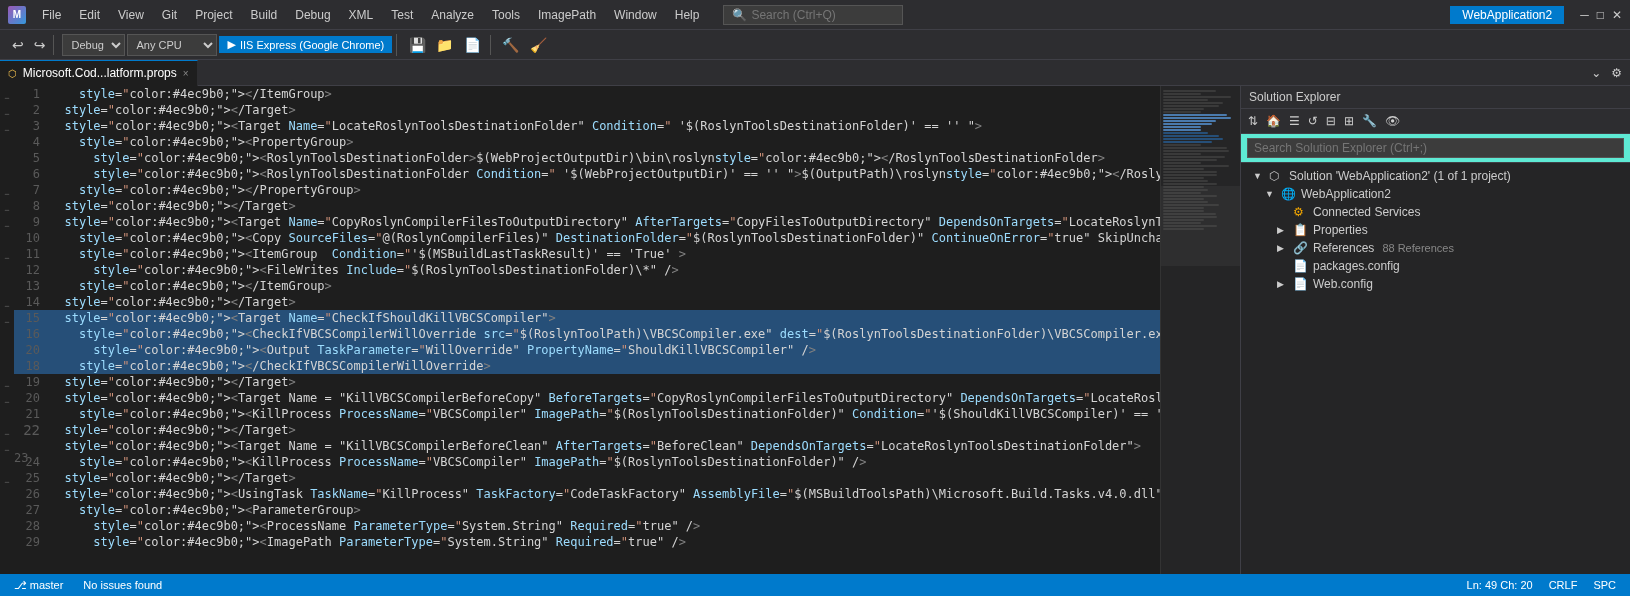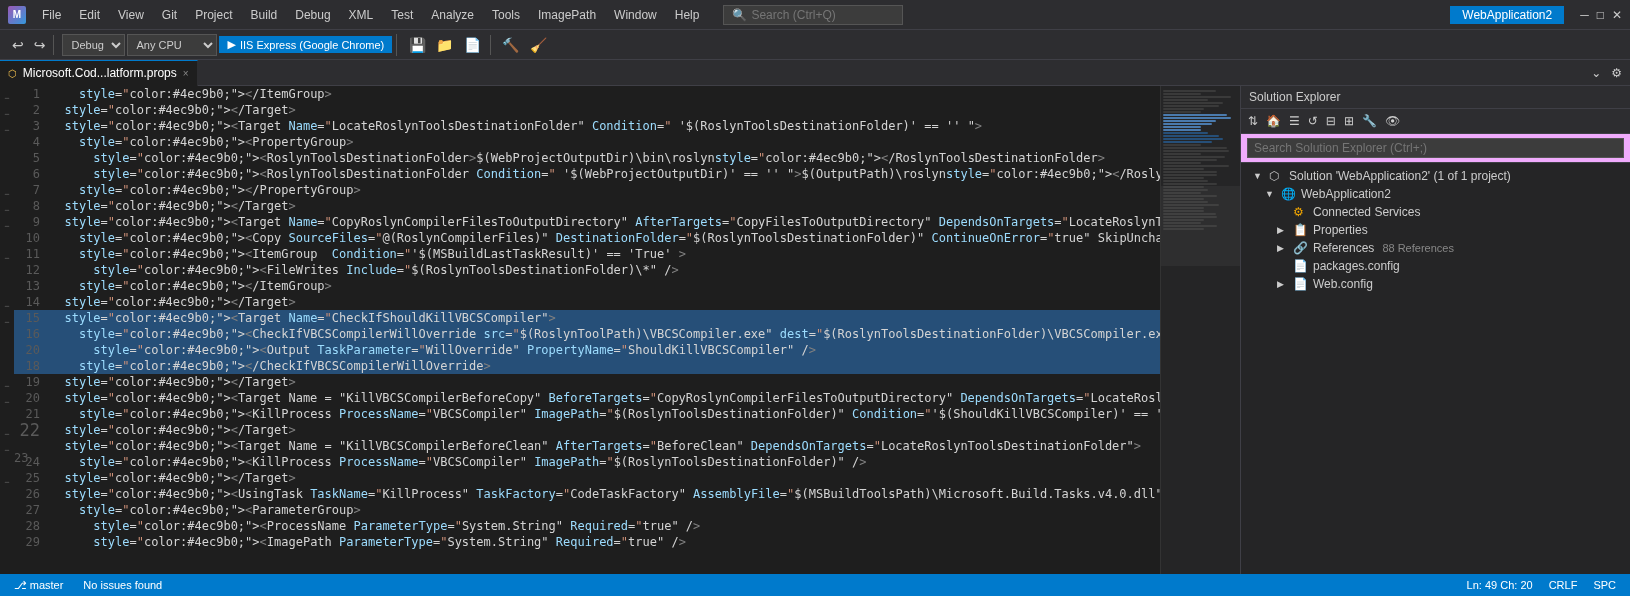--- a/index.html
+++ b/index.html
@@ -43,21 +43,21 @@
     .ml { height: 2px; margin-bottom: 1px; background: #3a3a3a; border-radius: 1px; }
     .ml.highlight { background: #4a7aad; }
     .ml.selected { background: #264f78; }
     .minimap-viewport { position: absolute; top: 100px; left: 0; right: 0; height: 80px; background: rgba(100,100,100,0.15); }
 
     
     #solution-explorer { width: 390px; background: #252526; border-left: 1px solid #3f3f46; display: flex; flex-direction: column; }
     #se-title { background: #2d2d30; padding: 4px 8px; font-size: 12px; color: #ccc; display: flex; align-items: center; justify-content: space-between; border-bottom: 1px solid #3f3f46; }
     #se-toolbar { display: flex; align-items: center; gap: 2px; padding: 3px 4px; background: #2d2d30; border-bottom: 1px solid #3f3f46; }
     #se-toolbar .se-tb-btn { background: transparent; border: none; color: #ccc; cursor: pointer; padding: 2px 3px; font-size: 12px; }
-    #se-search { padding: 4px 6px; background: #f0abfc; border-bottom: 1px solid #3f3f46; }
+    #se-search { padding: 4px 6px; background: #5eead4; border-bottom: 1px solid #3f3f46; }
     #se-search input { width: 100%; background: #3c3c3c; border: 1px solid #555; color: #ccc; padding: 2px 6px; font-size: 12px; outline: none; }
     #se-tree { flex: 1; overflow-y: auto; padding: 4px 0; }
     .se-item { display: flex; align-items: center; padding: 2px 4px; cursor: pointer; gap: 4px; }
     .se-item .indent { flex-shrink: 0; }
     .se-item .expand-arrow { width: 12px; font-size: 9px; color: #ccc; }
     .se-item .item-icon { width: 16px; font-size: 12px; flex-shrink: 0; }
     .se-item .item-label { color: #ccc; font-size: 12px; white-space: nowrap; }
     .se-item .item-badge { margin-left: 4px; color: #888; font-size: 11px; }
 
     
@@ -263,21 +263,21 @@
           </div>
           <div class="line" style="display: flex; height: 16px; align-items: center;">
             <span class="ln" style="width: 36px; color: rgb(90, 90, 90); text-align: right; padding-right: 10px; flex-shrink: 0; user-select: none; font-family: Consolas, monospace; font-size: 12px;">20</span>
             <span style="flex: 1 1 0%; white-space: pre; font-family: Consolas, monospace; font-size: 12px;">  <span <span="" style="color:#9cdcfe;">style</span>=<span style="color:#ce9178;">"</span>color:#4ec9b0;"&gt;<span style="color:#808080;">&lt;</span>Target Name = "KillVBCSCompilerBeforeCopy" <span style="color:#9cdcfe;">BeforeTargets</span>=<span style="color:#ce9178;">"</span>CopyRoslynCompilerFilesToOutputDirectory" <span style="color:#9cdcfe;">DependsOnTargets</span>=<span style="color:#ce9178;">"</span>LocateRoslynTo</span>
           </div>
           <div class="line" style="display: flex; height: 16px; align-items: center;">
             <span class="ln" style="width: 36px; color: rgb(90, 90, 90); text-align: right; padding-right: 10px; flex-shrink: 0; user-select: none; font-family: Consolas, monospace; font-size: 12px;">21</span>
             <span style="flex: 1 1 0%; white-space: pre; font-family: Consolas, monospace; font-size: 12px;">    <span <span="" style="color:#9cdcfe;">style</span>=<span style="color:#ce9178;">"</span>color:#4ec9b0;"&gt;<span style="color:#808080;">&lt;</span>KillProcess <span style="color:#9cdcfe;">ProcessName</span>=<span style="color:#ce9178;">"</span>VBCSCompiler" <span style="color:#9cdcfe;">ImagePath</span>=<span style="color:#ce9178;">"</span>$(RoslynToolsDestinationFolder)" <span style="color:#9cdcfe;">Condition</span>=<span style="color:#ce9178;">"</span>'$(ShouldKillVBCSCompiler)' == 'True</span>
           </div>
           <div class="line" style="display: flex; height: 16px; align-items: center;">
-            <span class="ln" style="width: 36px; color: rgb(90, 90, 90); text-align: right; padding-right: 10px; flex-shrink: 0; user-select: none; font-family: Consolas, monospace; font-size: 17px;">22</span>
+            <span class="ln" style="width: 36px; color: rgb(90, 90, 90); text-align: right; padding-right: 10px; flex-shrink: 0; user-select: none; font-family: Consolas, monospace; font-size: 14px;">22</span>
             <span style="flex: 1 1 0%; white-space: pre; font-family: Consolas, monospace; font-size: 12px;">  <span <span="" style="color:#9cdcfe;">style</span>=<span style="color:#ce9178;">"</span>color:#4ec9b0;"&gt;<span style="color:#808080;">&lt;</span>/Target<span style="color:#808080;">&gt;</span></span>
           </div>
           <div class="line" style="display: flex; height: 16px; align-items: center;">
             <span class="ln" style="width: 36px; color: rgb(90, 90, 90); text-align: left; padding-right: 10px; flex-shrink: 0; user-select: none; font-family: Consolas, monospace; font-size: 12px; margin-top: 24px;">23</span>
             <span style="flex: 1 1 0%; white-space: pre; font-family: Consolas, monospace; font-size: 12px;">  <span <span="" style="color:#9cdcfe;">style</span>=<span style="color:#ce9178;">"</span>color:#4ec9b0;"&gt;<span style="color:#808080;">&lt;</span>Target Name = "KillVBCSCompilerBeforeClean" <span style="color:#9cdcfe;">AfterTargets</span>=<span style="color:#ce9178;">"</span>BeforeClean" <span style="color:#9cdcfe;">DependsOnTargets</span>=<span style="color:#ce9178;">"</span>LocateRoslynToolsDestinationFolder"<span style="color:#808080;">&gt;</span></span>
           </div>
           <div class="line" style="display: flex; height: 16px; align-items: center;">
             <span class="ln" style="width: 36px; color: rgb(90, 90, 90); text-align: right; padding-right: 10px; flex-shrink: 0; user-select: none; font-family: Consolas, monospace; font-size: 12px;">24</span>
             <span style="flex: 1 1 0%; white-space: pre; font-family: Consolas, monospace; font-size: 12px;">    <span <span="" style="color:#9cdcfe;">style</span>=<span style="color:#ce9178;">"</span>color:#4ec9b0;"&gt;<span style="color:#808080;">&lt;</span>KillProcess <span style="color:#9cdcfe;">ProcessName</span>=<span style="color:#ce9178;">"</span>VBCSCompiler" <span style="color:#9cdcfe;">ImagePath</span>=<span style="color:#ce9178;">"</span>$(RoslynToolsDestinationFolder)" /<span style="color:#808080;">&gt;</span></span>
           </div>

